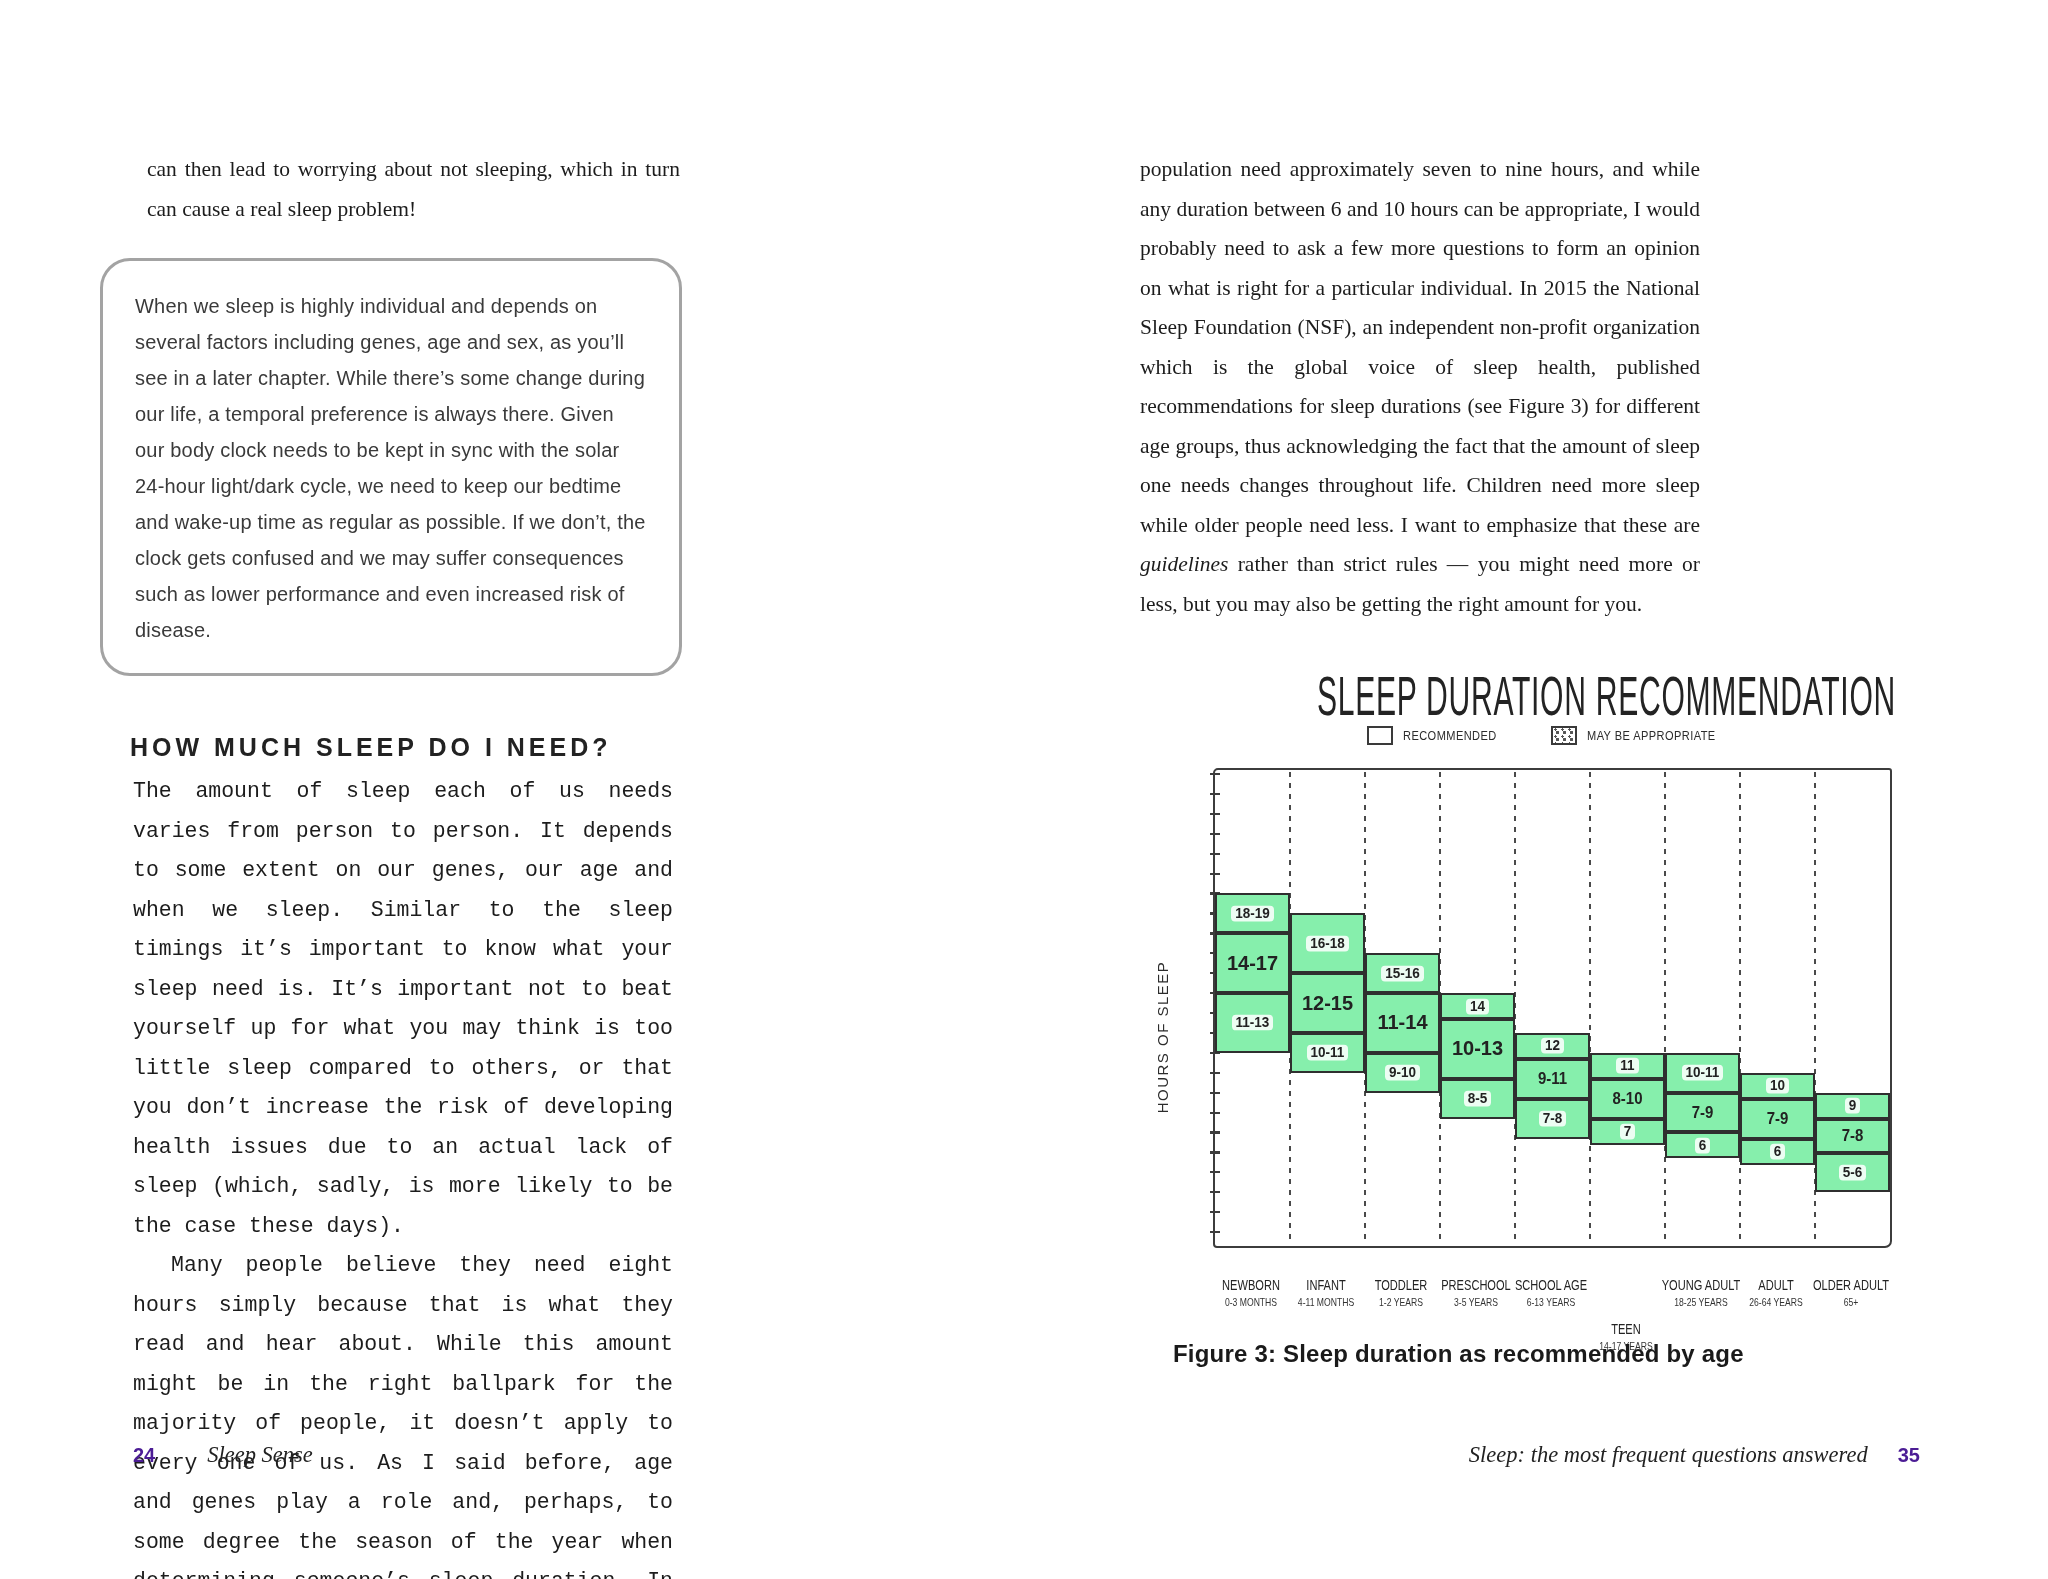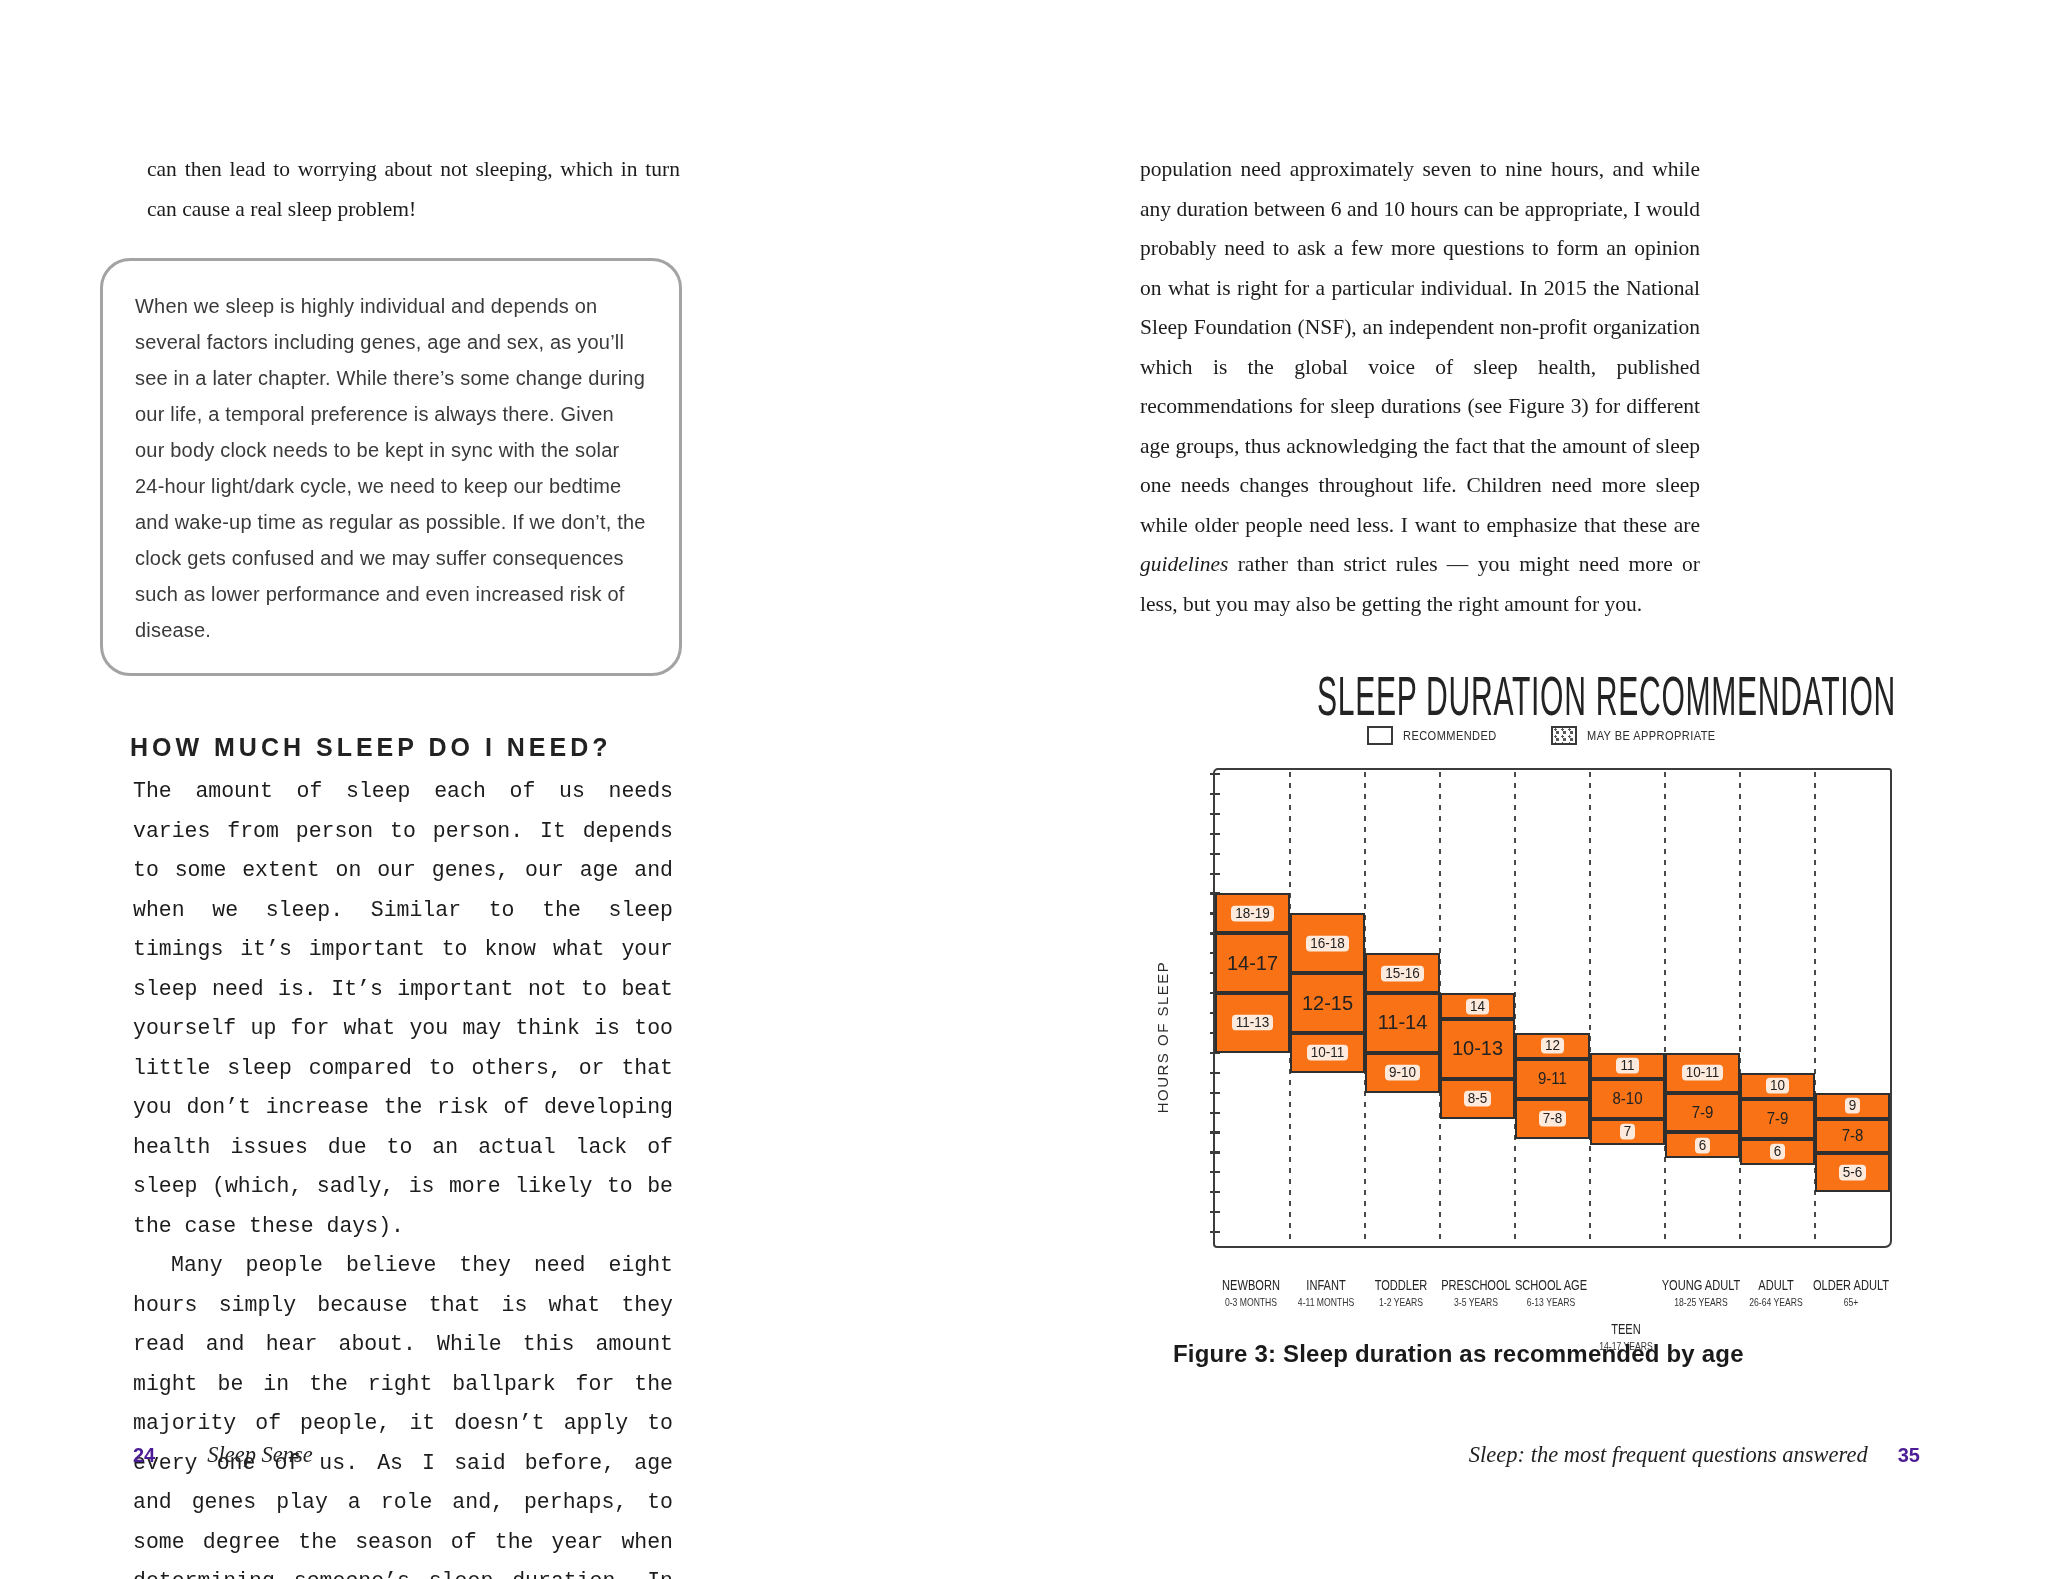--- a/index.html
+++ b/index.html
@@ -78,21 +78,21 @@
     border:2.5px solid #3c3c3c;background:#fff;
     border-radius:5px 3px 7px 4px;
   }
   .col-sep{
     position:absolute;top:2px;bottom:2px;width:2.5px;
     background-image:repeating-linear-gradient(to bottom,#4a4a4a 0 5px,transparent 5px 11px);
   }
   .ytick{position:absolute;width:10px;height:2.2px;background:#3c3c3c;left:-5px;}
   .range-box{
     position:absolute;box-sizing:border-box;border:2.5px solid #2f2f2f;
-    display:flex;align-items:center;justify-content:center;background:#f97316;
+    display:flex;align-items:center;justify-content:center;background:#86efac;font-weight:bold;
   }
   .range-box .lbl{
     font-family:"Liberation Sans", sans-serif;color:#222;
     transform:scaleY(1.05);white-space:nowrap;
   }
   .range-box.rec .lbl{font-size:20px;}
   .range-box.rec.small .lbl{font-size:15px;}
   .range-box.may .lbl{
     font-size:13.5px;background:rgba(255,255,255,0.85);
     padding:0 4px;border-radius:4px;

